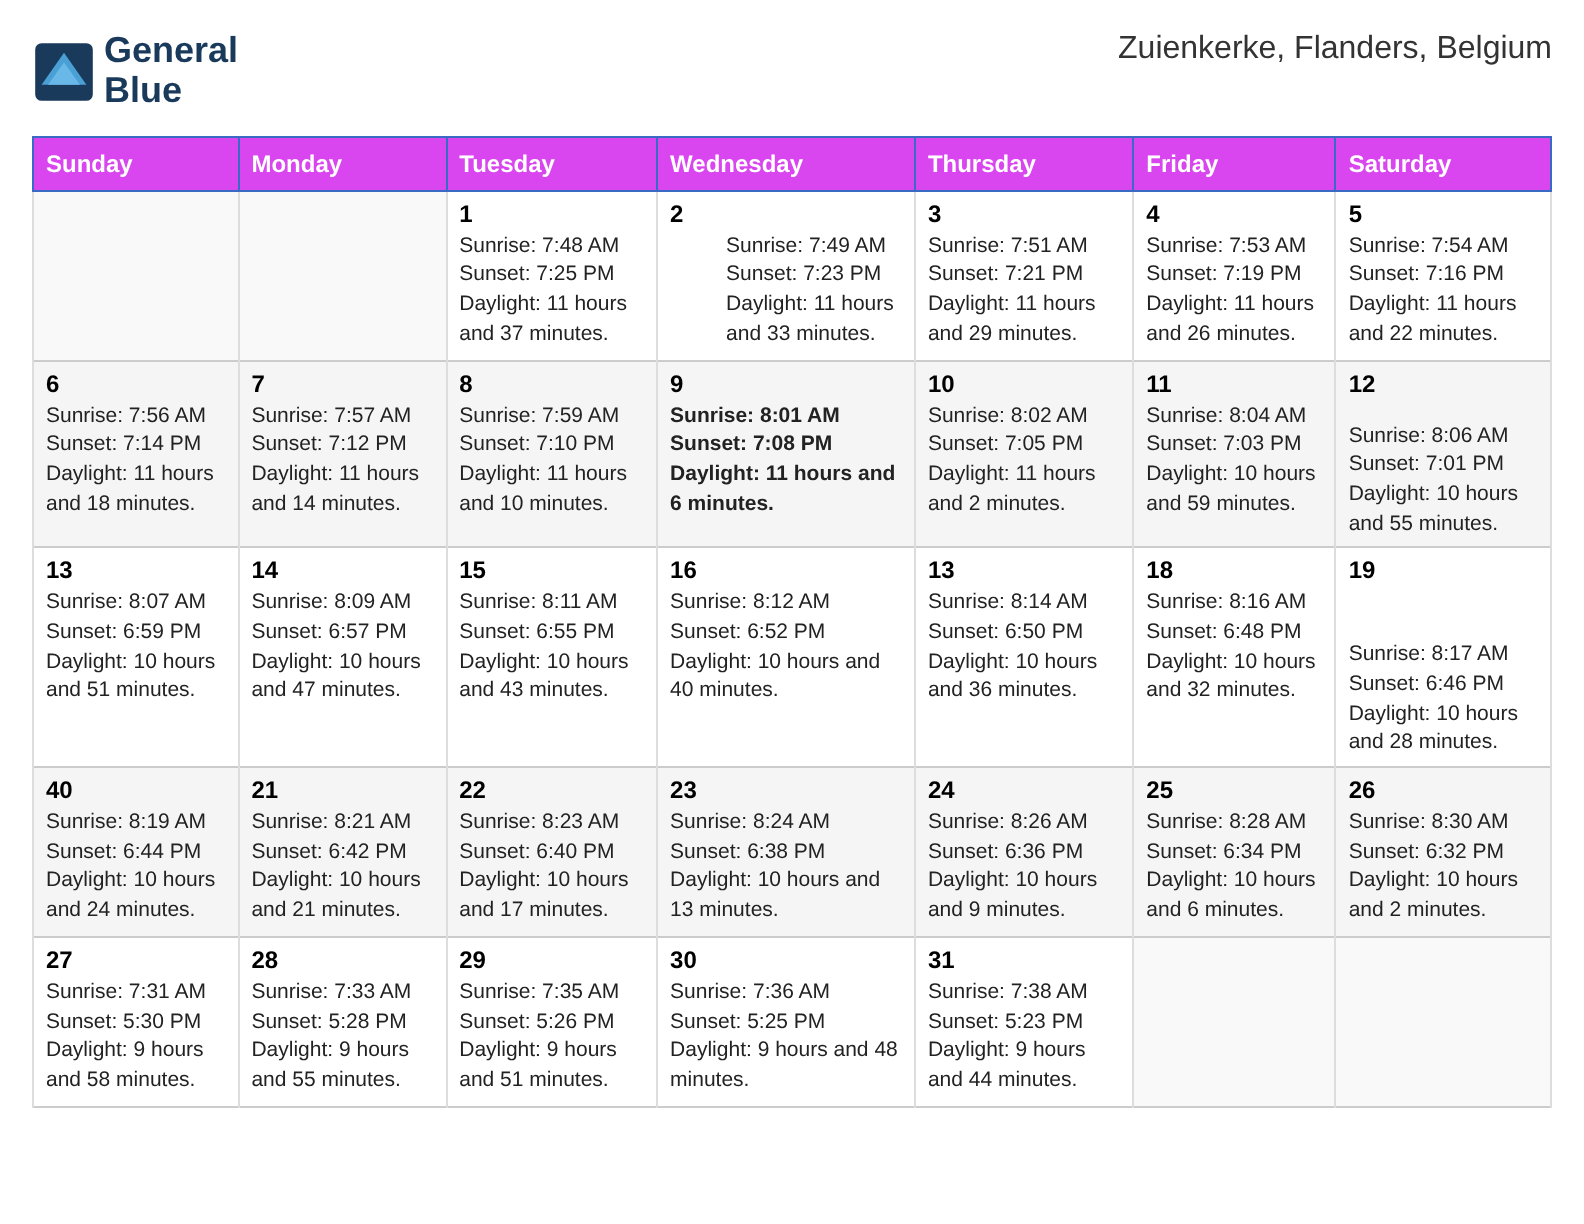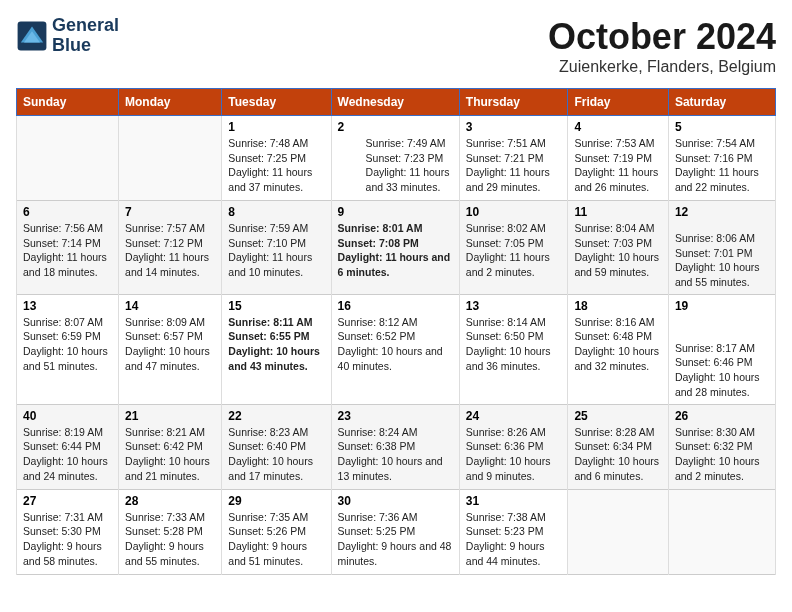--- a/index.html
+++ b/index.html
@@ -45,21 +45,21 @@
     .subtitle {
       font-size: 16px;
       color: #333;
     }
     table {
       width: 100%;
       border-collapse: collapse;
       font-size: 11px;
     }
     thead tr {
-      background: #c2410c;
+      background: #d946ef;
       color: #fff;
     }
     thead th {
       padding: 6px 6px;
       text-align: left;
       font-size: 12px;
       font-weight: bold;
       border: 1px solid #3a6bc4;
     }
     tbody tr {
@@ -103,21 +103,20 @@
       <rect x="2" y="2" width="36" height="36" rx="4" fill="#1a3a5c"></rect>
       <polygon points="20,8 34,28 6,28" fill="#4a9fd4"></polygon>
       <polygon points="20,14 30,28 10,28" fill="#6ab8e8"></polygon>
     </svg>
     <div class="logo-text">
       <span>General</span>
       <span>Blue</span>
     </div>
   </div>
   <div class="title-area">
-    <div class="main-title">October 2024</div>
     <div class="subtitle">Zuienkerke, Flanders, Belgium</div>
   </div>
 </div>
 
 <table>
   <thead>
     <tr>
     <th>Sunday</th>
         <th>Monday</th>
         <th>Tuesday</th>
@@ -214,21 +213,21 @@
 Daylight: 10 hours and 51 minutes.</div>
         </td>
         <td>
           <span class="day-number">14</span>
           <div class="day-info" style="white-space: pre-line;">Sunrise: 8:09 AM
 Sunset: 6:57 PM
 Daylight: 10 hours and 47 minutes.</div>
         </td>
         <td>
           <span class="day-number">15</span>
-          <div class="day-info" style="white-space: pre-line; font-weight: bold;">Sunrise: 8:11 AM
+          <div class="day-info" style="white-space: pre-line;">Sunrise: 8:11 AM
 Sunset: 6:55 PM
 Daylight: 10 hours and 43 minutes.</div>
         </td>
         <td>
           <span class="day-number">16</span>
           <div class="day-info" style="white-space: pre-line;">Sunrise: 8:12 AM
 Sunset: 6:52 PM
 Daylight: 10 hours and 40 minutes.</div>
         </td>
         <td>

